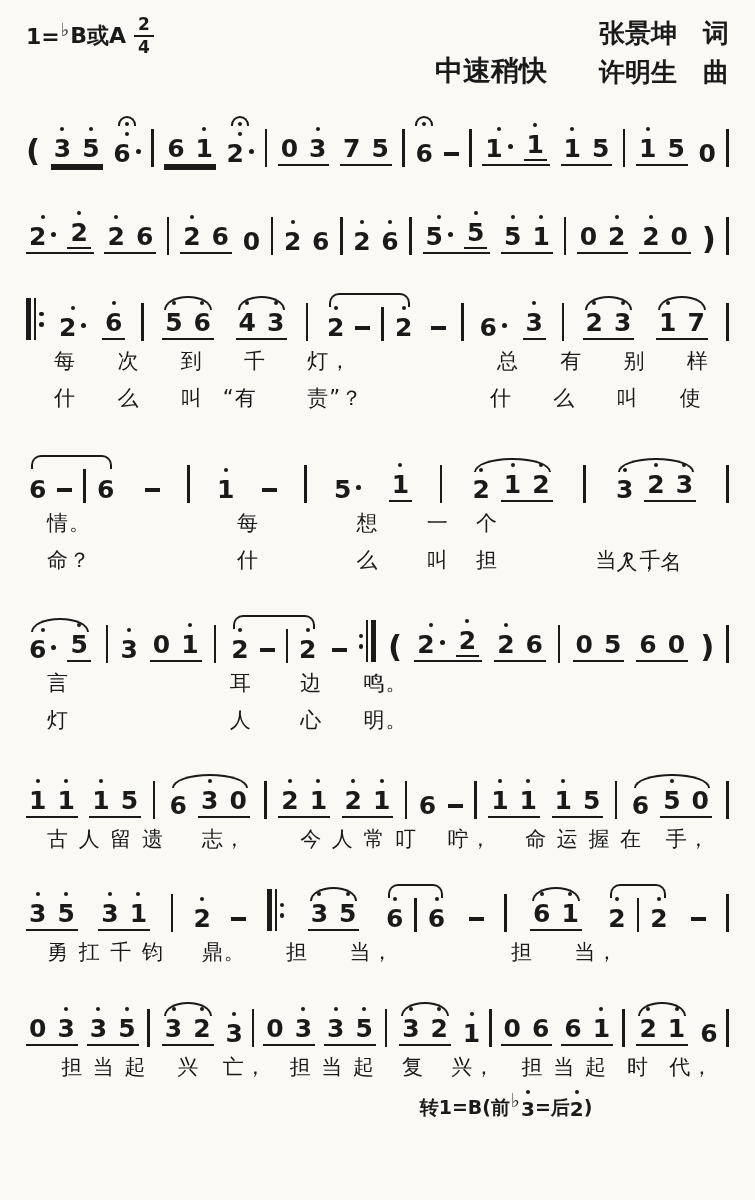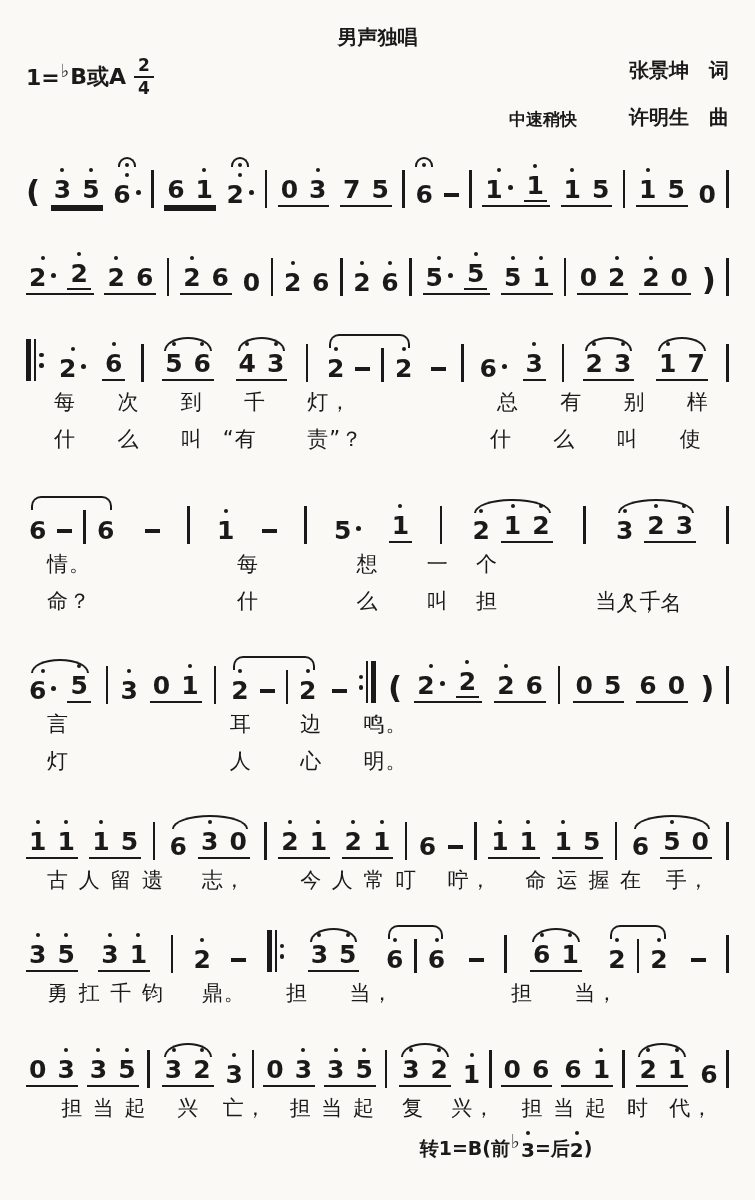--- a/index.html
+++ b/index.html
@@ -13,24 +13,24 @@
   }
   
   .title{ text-align:center; font-size:42px; font-weight:700; line-height:1.1; margin-top:6px; }
   .subtitle{ text-align:center; font-size:20px; font-weight:700; margin-top:14px; }
   .hrowA{ display:flex; justify-content:space-between; align-items:flex-start; margin-top:6px; height:44px; }
   .keysig{ display:inline-flex; align-items:center; font-weight:700; font-size:22px; }
   .keyflat{ position:relative; top:-7px; font-size:18px; margin:0 1px; }
   .frac{ display:inline-flex; flex-direction:column; align-items:center; margin-left:8px; font-size:17px; line-height:1; font-weight:700; }
   .frac .num{ border-bottom:2px solid var(--ink); padding:0 4px 2px; }
   .frac .den{ padding-top:2px; }
-  .credit{ font-size:20px; font-weight:700;font-family:Liberation Mono, monospace; }
+  .credit{ font-size:26px; font-weight:700;font-family:Liberation Mono, monospace; }
   .hrowB{ display:flex; align-items:flex-end; margin-top:0px; height:30px; }
   .tempo{ font-size:20px; font-weight:700; }
-  .speed{ font-size:17px; font-weight:700; margin-left:auto; margin-right:52px; }
+  .speed{ font-size:28px; font-weight:700; margin-left:auto; margin-right:52px; }
   
   .mrow{ display:flex; justify-content:space-between; align-items:flex-end; min-height:60px; }
   .nt{ position:relative; display:inline-block; line-height:1; }
   .nt b{ font-weight:700; font-size:25px; line-height:1; }
   .od{ position:absolute; top:-9px; left:50%; margin-left:-2px; width:4px; height:4px; border-radius:50%; background:var(--ink); }
   .ad{ display:inline-block; width:5px; height:5px; border-radius:50%; background:var(--ink); margin-left:5px; vertical-align:8px; }
   .fm{ position:absolute; top:-25px; left:50%; transform:translateX(-50%); width:18px; height:10px;
        border:2.5px solid var(--ink); border-bottom:none; border-radius:12px 12px 0 0; }
   .fm::after{ content:""; position:absolute; left:50%; margin-left:-2px; bottom:0px; width:4px; height:4px; border-radius:50%; background:var(--ink); }
   .grp{ display:inline-flex; align-items:flex-end; gap:11px; padding:0 3px 3px; border-bottom:2.5px solid var(--ink); }
@@ -53,21 +53,20 @@
   .lyr span{ position:absolute; top:0; font-size:21px; white-space:nowrap; letter-spacing:1px; }
   .annrow{ display:flex; align-items:flex-end; padding-left:56%; margin:10px 0 0 0; height:30px; }
   .annrow .txtfrag{ font-weight:700; font-size:19px; line-height:1.2; }
   .annrow .nt b{ font-size:20px; }
   .supf{ position:relative; top:-7px; font-size:16px; margin:0 1px; }
 </style>
 </head>
 <body>
 
 <div>
-  <div class="subtitle">男声独唱</div>
 
   <div class="hrowA">
     <span class="keysig">
       <span>1=</span>
         <span class="keyflat">♭</span>
         <span>B或A</span>
       <span class="frac">
         <span class="num">2</span>
         <span class="den">4</span>
       </span>

